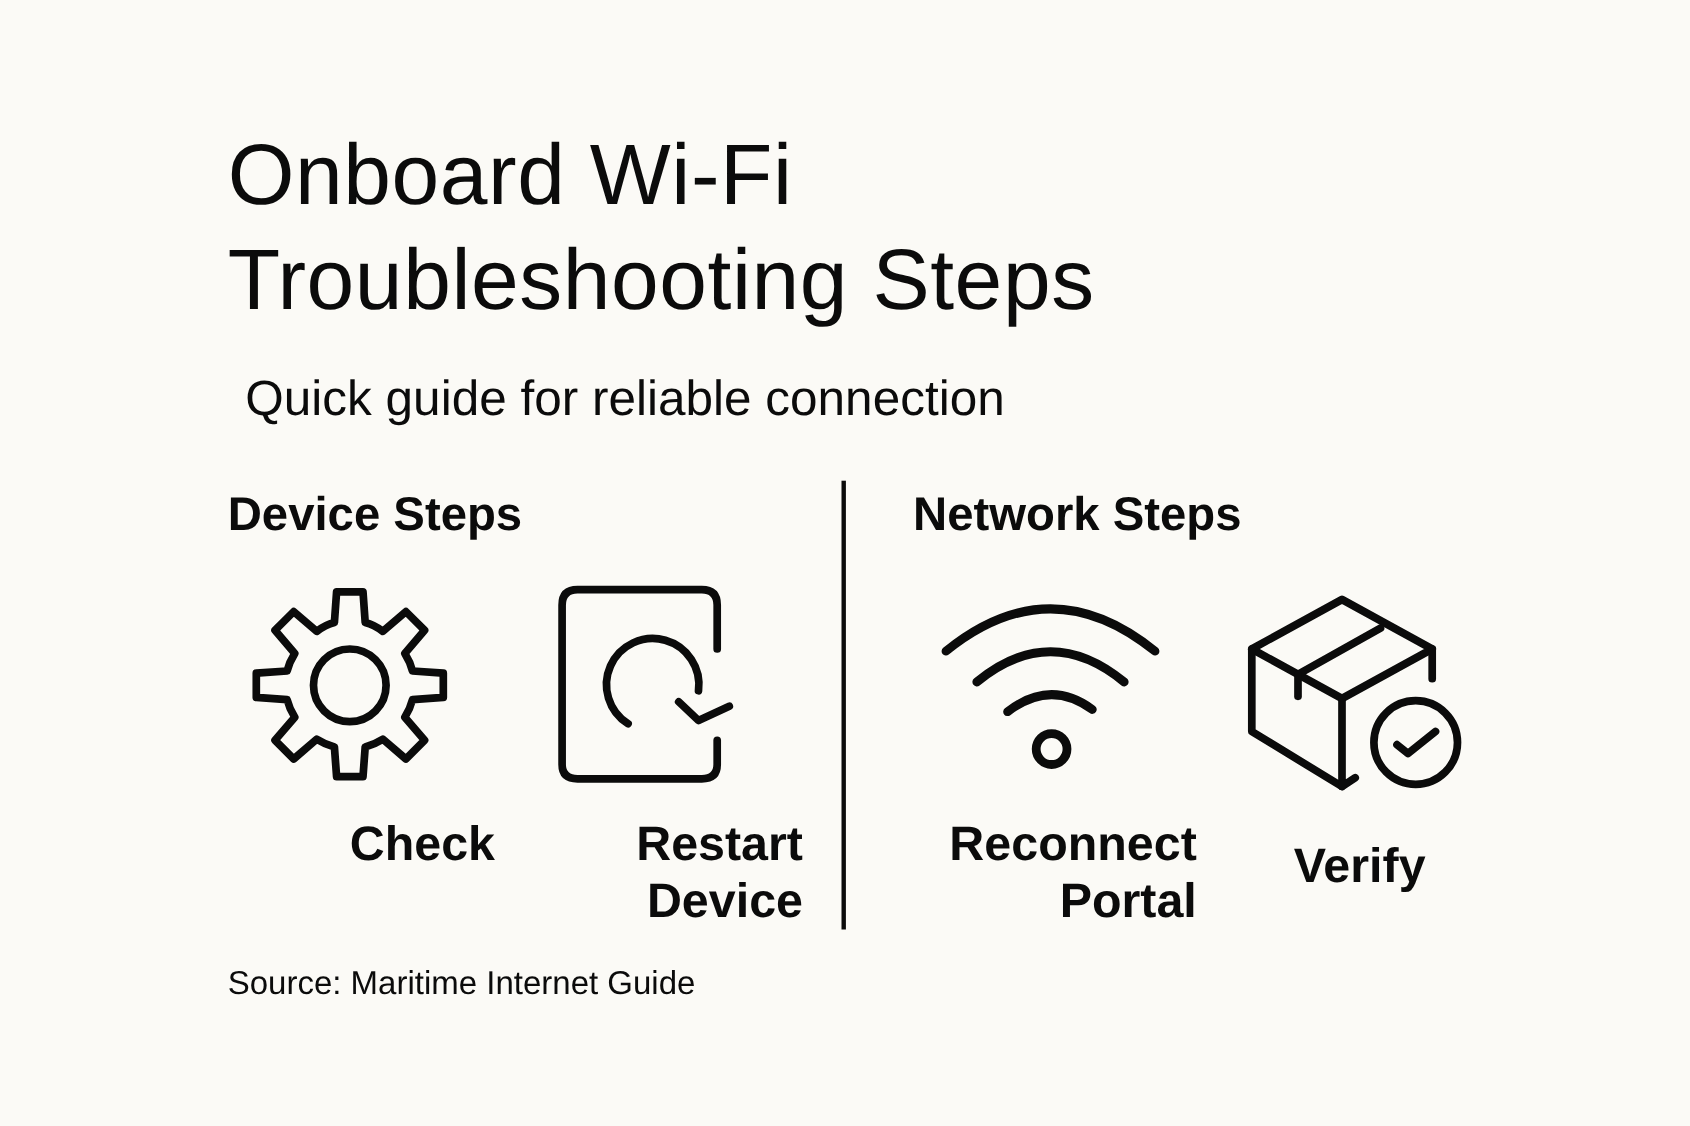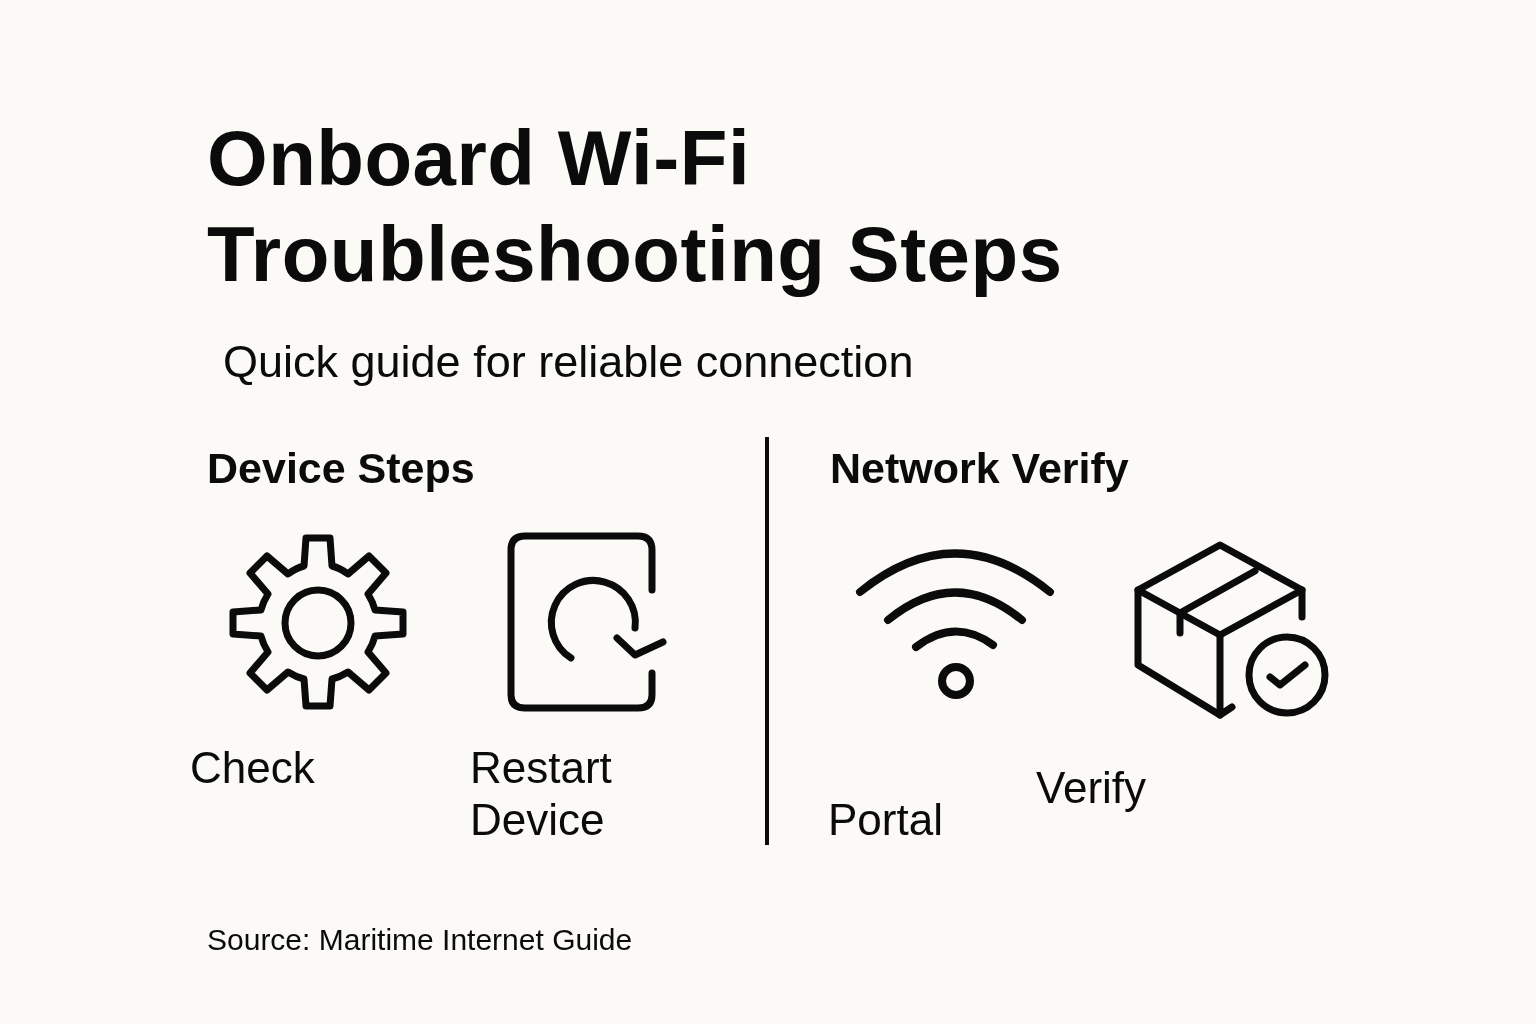--- a/index.html
+++ b/index.html
@@ -2,41 +2,41 @@
 <html><head>
 <meta charset="utf-8">
 <style>
   html, body { margin:0; padding:0; }
   body {
     width:1536px; height:1024px; background:#fbfaf6; color:#0b0b0b;
     font-family:"Liberation Sans", sans-serif; position:relative; overflow:hidden;
   }
   .title {
     position:absolute; left:207px; top:110px; margin:0;
-    font-size:78px; font-weight:bold; line-height:96px; letter-spacing:0.5px;
+    font-size:78px; font-weight:normal; line-height:96px; letter-spacing:0.5px;
   }
   .subtitle {
     position:absolute; left:207px; top:318px; margin:16px;
     font-size:45px; font-weight:normal; line-height:56px;
   }
   .section-title {
     position:absolute; top:440px; margin:0;
     font-size:43px; font-weight:bold; line-height:56px;
   }
   .divider {
     position:absolute; left:765px; top:437px; width:4px; height:408px; background:#0b0b0b;
   }
   .icon { position:absolute; }
   .icon svg { width:100%; height:100%; display:block; }
   .label {
-    position:absolute; width:260px; text-align:left;
-    font-size:44px; font-weight:normal; line-height:52px;
+    position:absolute; width:260px; text-align:right;
+    font-size:44px; font-weight:bold; line-height:52px;
   }
   .source {
-    position:absolute; left:207px; top:921px;
+    position:absolute; left:207px; top:876px;
     font-size:30px; line-height:38px;text-align:center;
   }
 </style>
 </head>
 <body>
 
 <h1 class="title">
   <span>Onboard Wi-Fi</span><br>
   <span>Troubleshooting Steps</span>
 </h1>
@@ -65,32 +65,32 @@
   </div>
   <div class="label" style="left:470px; top:742px;">
     <span>Restart</span><br>
     <span>Device</span>
   </div>
 </div>
 
 <div class="divider"></div>
 
 <div>
-  <h2 class="section-title" style="left:830px;">Network Verify</h2>
+  <h2 class="section-title" style="left:830px;">Network Steps</h2>
 
   <div class="icon" style="left:850px; top:545px; width:210px; height:160px;">
     <svg viewBox="0 0 210 160" fill="none" stroke="#0b0b0b" stroke-width="8" stroke-linecap="round">
       <path d="M10 47 Q105 -30 200 47"></path>
       <path d="M38 75 Q105 20 172 75"></path>
       <path d="M66 102 Q105 72 143 100"></path>
       <circle cx="106" cy="136" r="14"></circle>
     </svg>
   </div>
   <div class="label" style="left:828px; top:742px;">
-    <br>
+    <span>Reconnect</span><br>
     <span>Portal</span>
   </div>
 
   <div class="icon" style="left:1130px; top:535px; width:205px; height:190px;">
     <svg viewBox="0 0 205 190" fill="none" stroke="#0b0b0b" stroke-width="7" stroke-linecap="round" stroke-linejoin="round">
       <path d="M8 55 L90 10 L172 55 L90 100 Z"></path>
       <path d="M8 55 V130 L90 180"></path>
       <path d="M90 100 V180 L102 172"></path>
       <path d="M172 55 V82"></path>
       <path d="M50 78 L125 36"></path>

